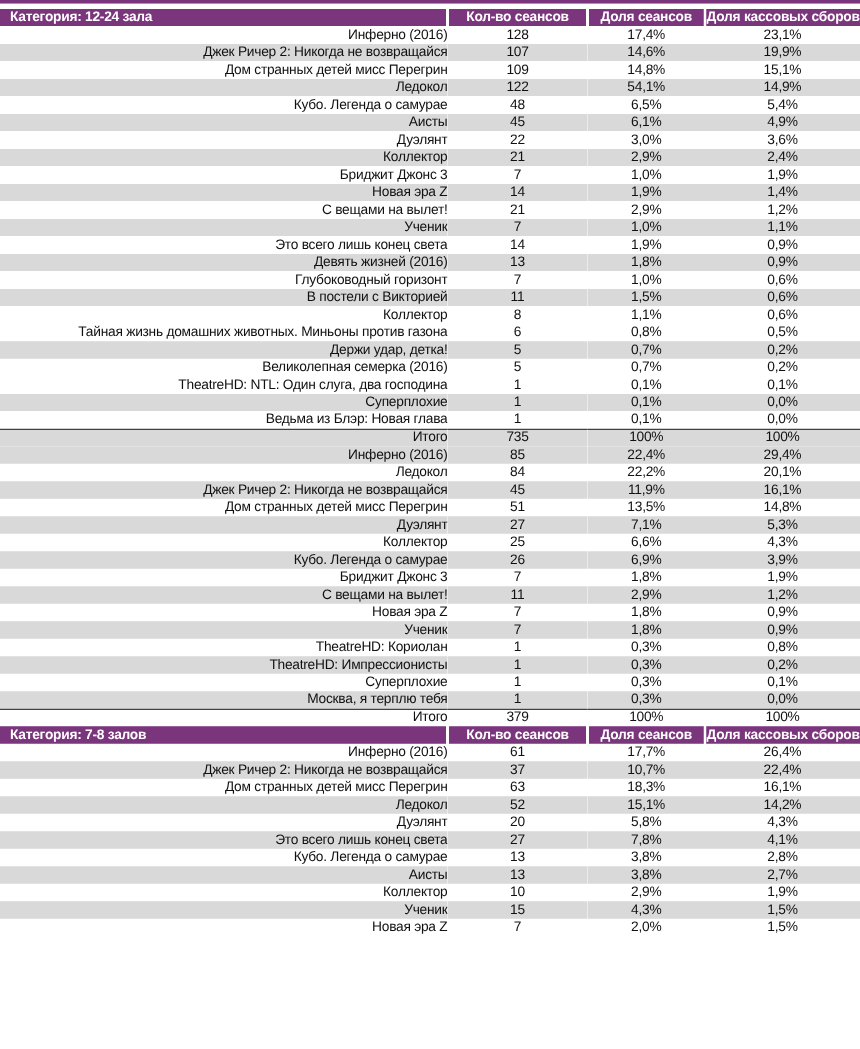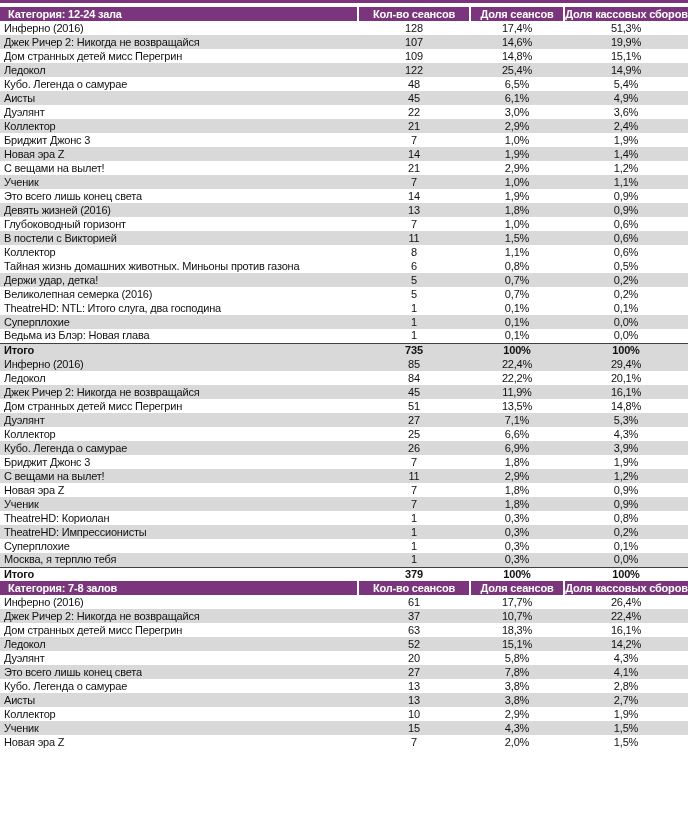--- a/index.html
+++ b/index.html
@@ -24,24 +24,24 @@
   td,th{
     padding:0;margin:0;vertical-align:middle;
     white-space:nowrap;overflow:hidden;line-height:1;
   }
   tr.section-header th{
     background:var(--accent);color:#ffffff;font-weight:bold;
     font-size:11px;
   }
   tr.section-header th.category{text-align:left;padding-left:8px;}
   tr.section-header th.colsep{border-left:2px solid #ffffff;}
-  td.title{text-align:left;padding-left:4px;}
+  td.title{text-align:right;padding-left:4px;}
   td.num{text-align:center;}
   tr.alt td{background:var(--stripe);}
-  tr.total td{font-weight:bold;border-top:1px solid var(--total-border);}
+  tr.total td{font-weight:normal;border-top:1px solid var(--total-border);}
 </style>
 </head>
 <body>
 
 <div class="top-strip"></div>
 <div class="top-gap"></div>
 
 <table class="report">
   <colgroup>
     <col style="width:358px">
@@ -53,38 +53,38 @@
       <tr class="section-header">
         <th class="category">Категория: 12-24 зала</th>
         <th class="colsep">Кол-во сеансов</th>
         <th class="colsep">Доля сеансов</th>
         <th class="colsep">Доля кассовых сборов</th>
       </tr>
       <tr>
         <td class="title">Инферно (2016)</td>
         <td class="num">128</td>
         <td class="num">17,4%</td>
-        <td class="num">51,3%</td>
+        <td class="num">23,1%</td>
       </tr>
       <tr class="alt">
         <td class="title">Джек Ричер 2: Никогда не возвращайся</td>
         <td class="num">107</td>
         <td class="num">14,6%</td>
         <td class="num">19,9%</td>
       </tr>
       <tr>
         <td class="title">Дом странных детей мисс Перегрин</td>
         <td class="num">109</td>
         <td class="num">14,8%</td>
         <td class="num">15,1%</td>
       </tr>
       <tr class="alt">
         <td class="title">Ледокол</td>
         <td class="num">122</td>
-        <td class="num">25,4%</td>
+        <td class="num">54,1%</td>
         <td class="num">14,9%</td>
       </tr>
       <tr>
         <td class="title">Кубо. Легенда о самурае</td>
         <td class="num">48</td>
         <td class="num">6,5%</td>
         <td class="num">5,4%</td>
       </tr>
       <tr class="alt">
         <td class="title">Аисты</td>
@@ -170,21 +170,21 @@
         <td class="num">0,7%</td>
         <td class="num">0,2%</td>
       </tr>
       <tr>
         <td class="title">Великолепная семерка (2016)</td>
         <td class="num">5</td>
         <td class="num">0,7%</td>
         <td class="num">0,2%</td>
       </tr>
       <tr>
-        <td class="title">TheatreHD: NTL: Итого слуга, два господина</td>
+        <td class="title">TheatreHD: NTL: Один слуга, два господина</td>
         <td class="num">1</td>
         <td class="num">0,1%</td>
         <td class="num">0,1%</td>
       </tr>
       <tr class="alt">
         <td class="title">Суперплохие</td>
         <td class="num">1</td>
         <td class="num">0,1%</td>
         <td class="num">0,0%</td>
       </tr>

